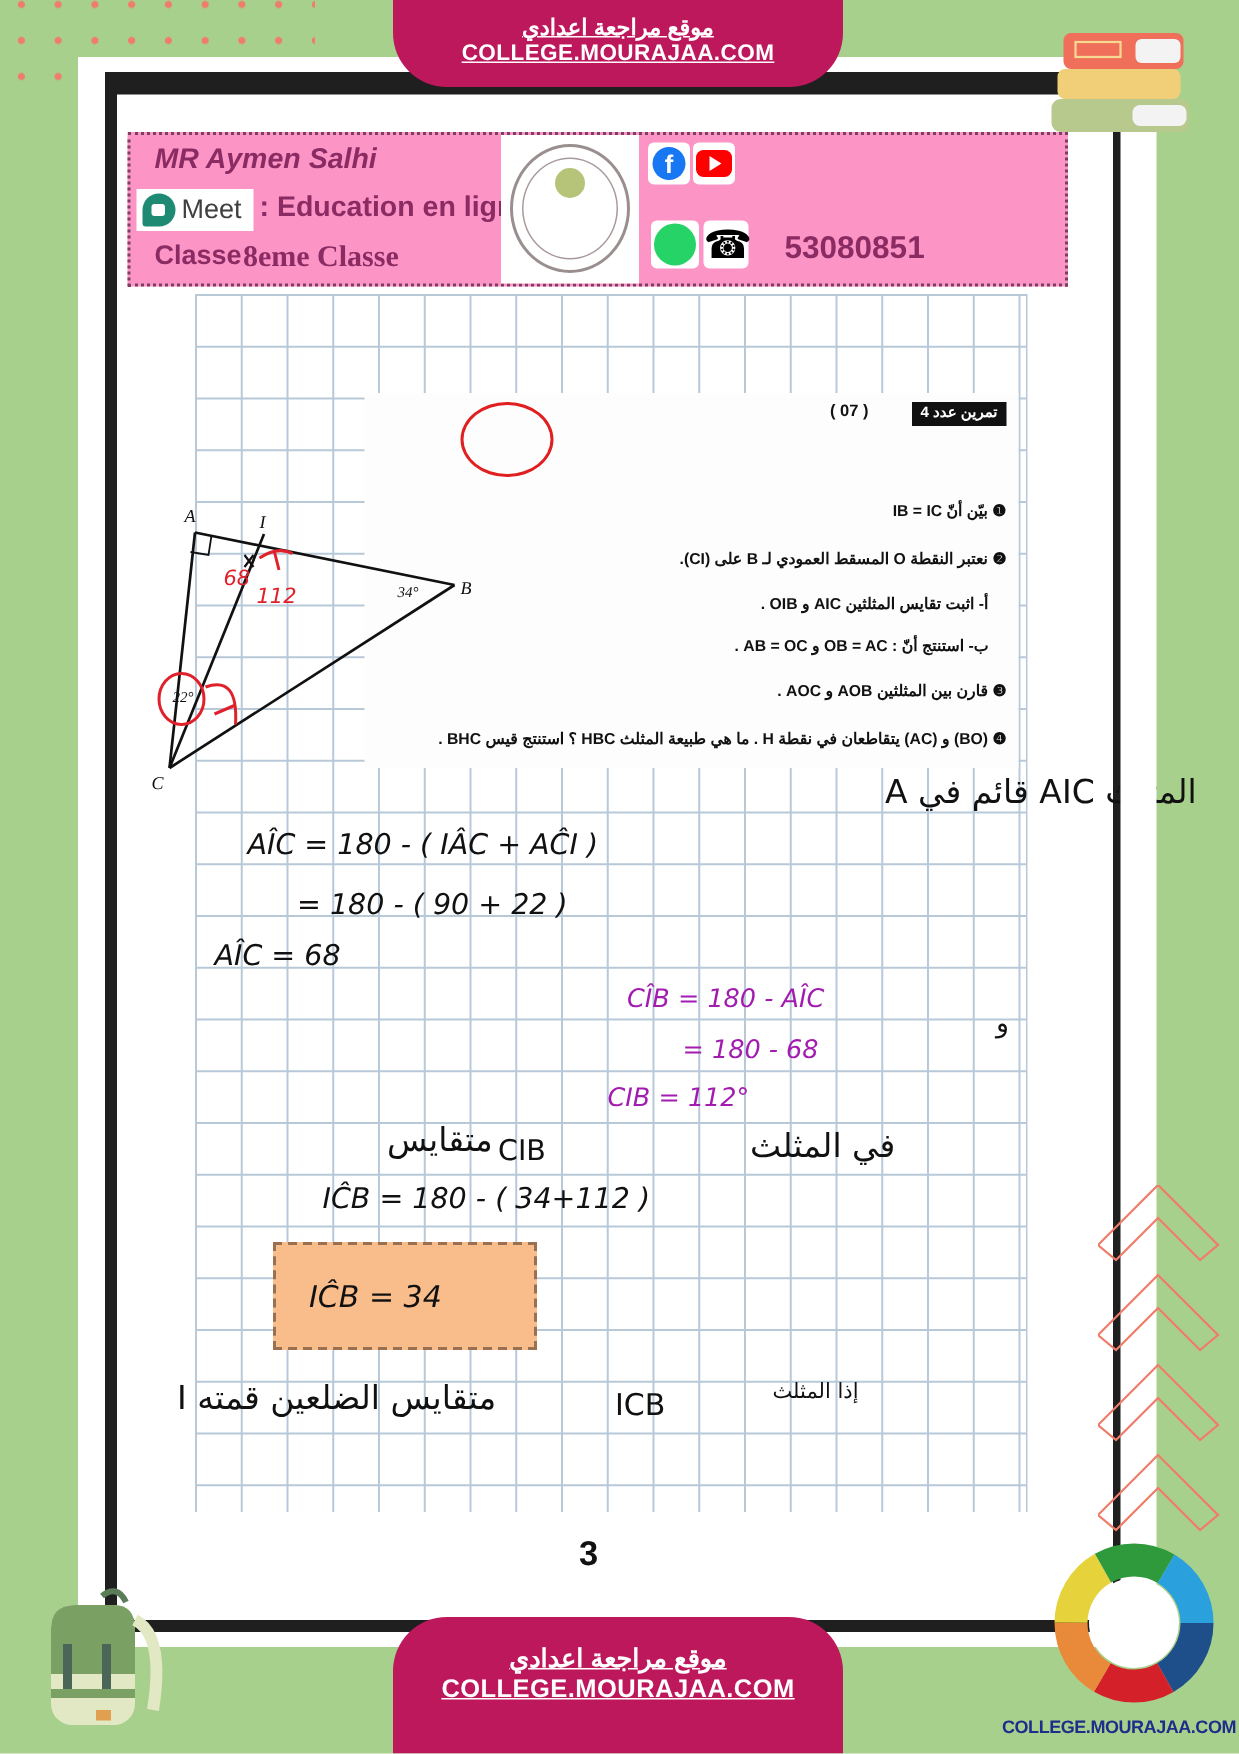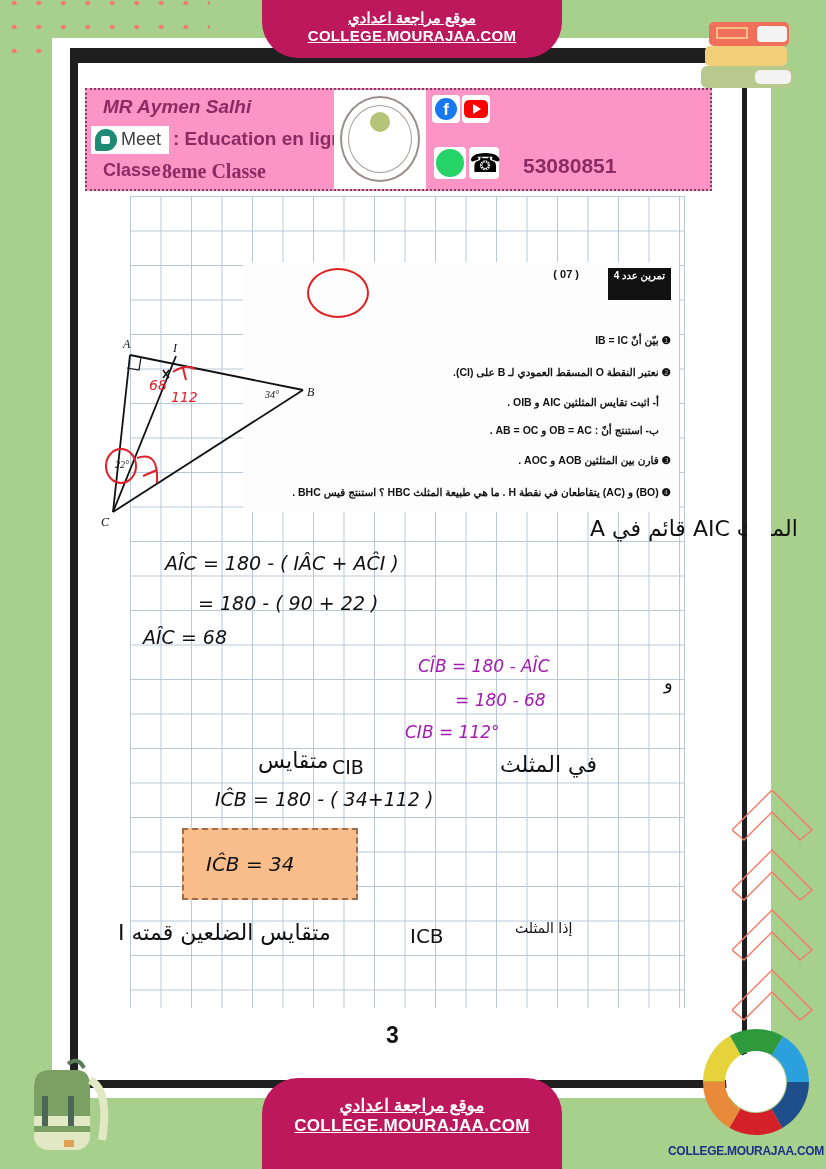--- a/index.html
+++ b/index.html
@@ -71,21 +71,21 @@
       background-size: 30.5px 34.5px;
       background-position: 0 0;
       border-right: 1px solid #b7c9d8;
     }
     
     .exercise {
       position: absolute; left: 243px; top: 262px; width: 436px; height: 250px;
       background: #fdfdfd;
     }
     .ex-text { position:absolute; right: 8px; font-size: 10.5px; font-weight: bold; color:#111; direction: rtl; white-space: nowrap; }
-    .ex-title { position:absolute; right: 8px; top: 6px; height: 32px; padding: 0 6px; background:#111; color:#fff; font-size:10px; font-weight:bold; line-height:16px; }
+    .ex-title { position:absolute; right: 8px; top: 6px; height: 16px; padding: 0 6px; background:#111; color:#fff; font-size:10px; font-weight:bold; line-height:16px; }
     .ex-pts { position:absolute; right: 100px; top: 6px; font-size: 11px; font-weight:bold; color:#111; }
     .red-circle { position:absolute; border:2px solid #e02020; border-radius: 50%; }
     .figure { position: absolute; left: 93px; top: 330px; width: 240px; height: 200px; }
     
     .hw { position: absolute; font-family: "DejaVu Sans", sans-serif; white-space: nowrap; color: #111; font-style: italic; }
     .hw.red { color: #a21caf; }
     .hw.ar { direction: rtl; font-style: normal; }
     .answer-box {
       position: absolute; left: 182px; top: 828px; width: 176px; height: 72px;
       background: #f9bd8b; border: 2px dashed #9a7050;

